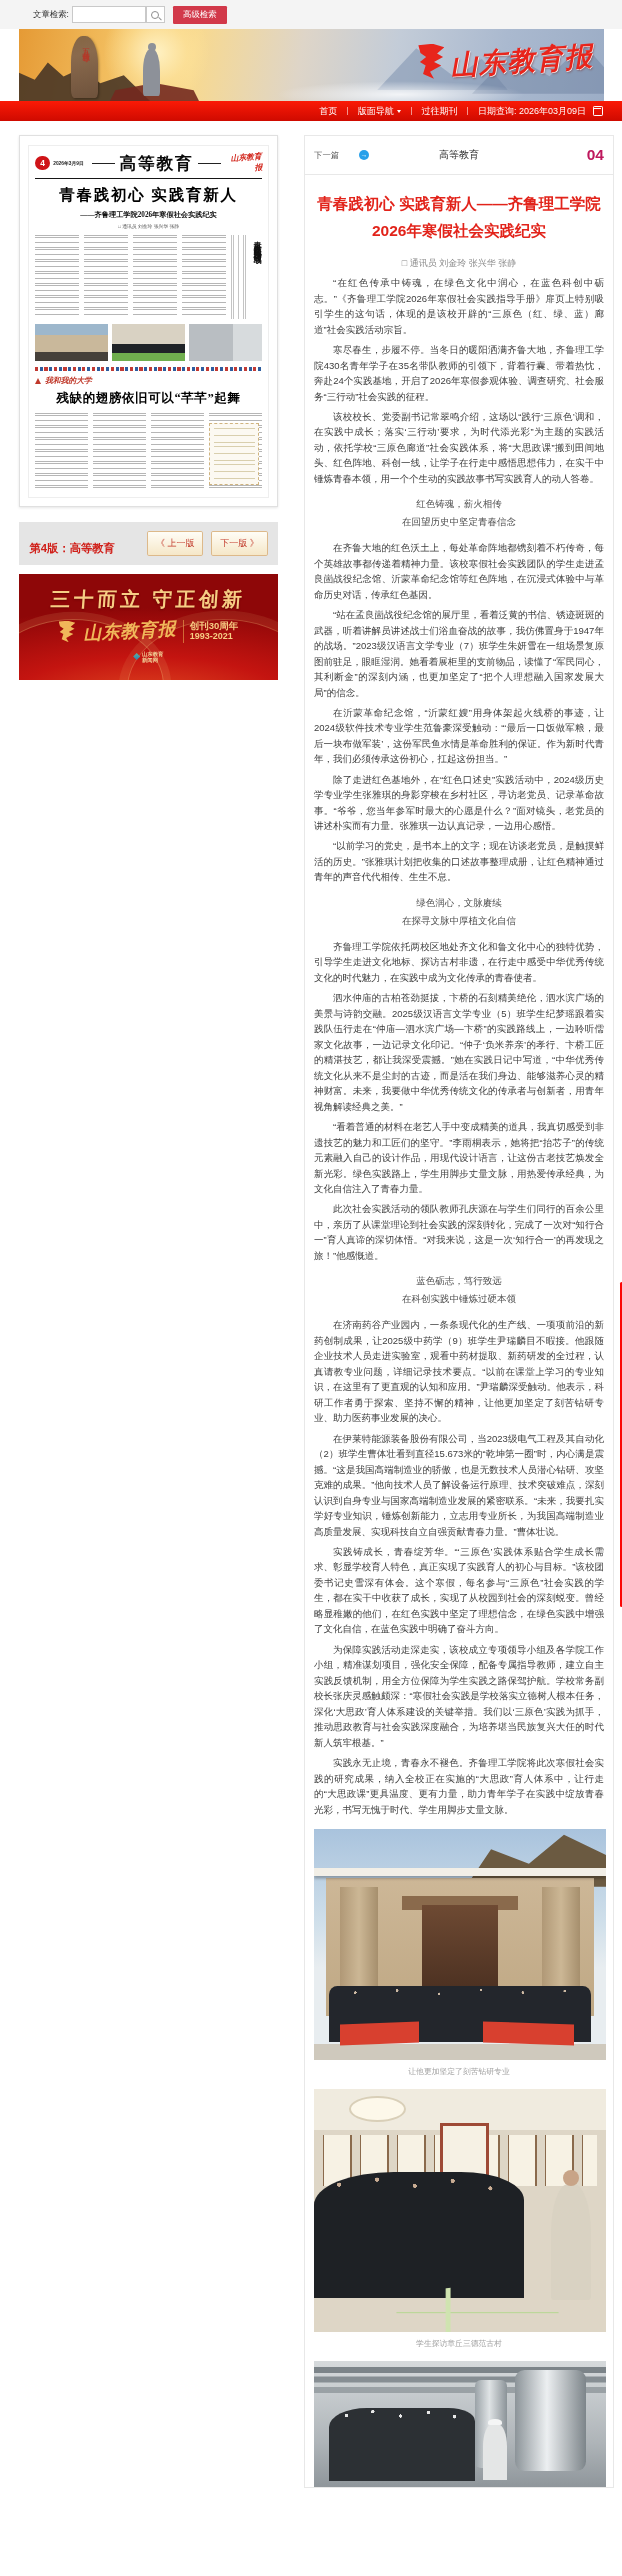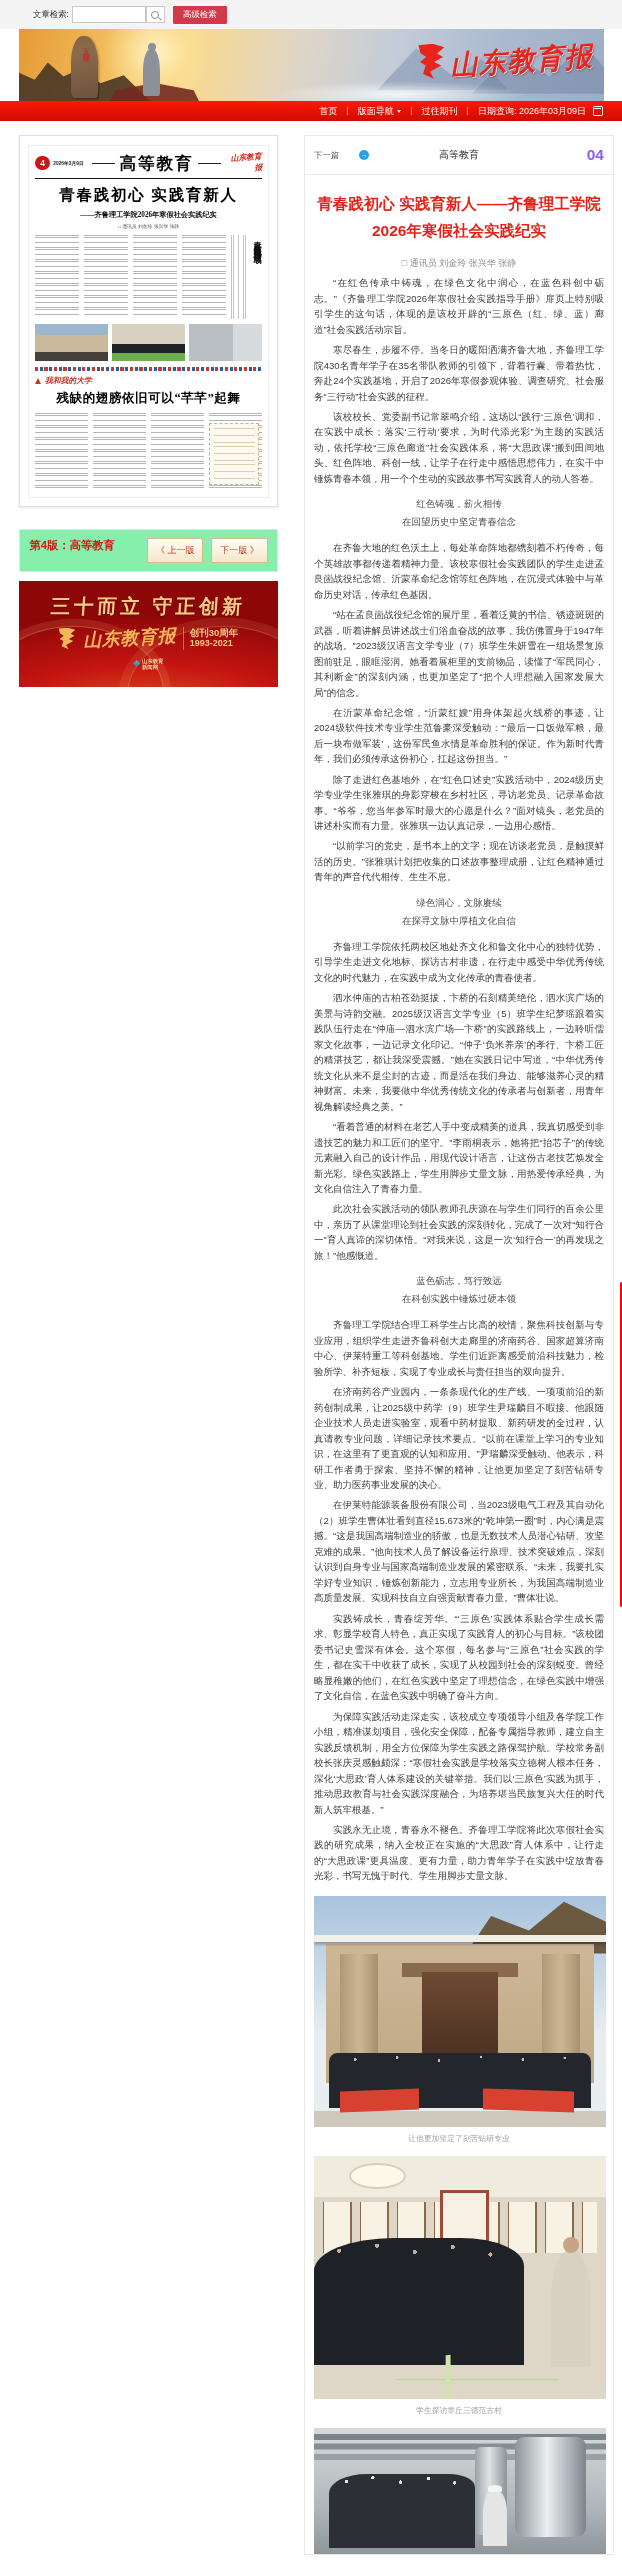--- a/index.html
+++ b/index.html
@@ -71,21 +71,21 @@
   .p-flag{height:4.2px;background:repeating-linear-gradient(90deg,#c23a34 0 3px,#fff 3px 4.8px,#2e5d9e 4.8px 7.8px,#fff 7.8px 9.5px);margin:4.2px 0;}
   .p-lab-row{display:flex;align-items:center;gap:3.6px;margin:2.4px 0 1.2px;}
   .p-lab-ic{width:0;height:0;border-left:3.6px solid transparent;border-right:3.6px solid transparent;border-bottom:6px solid #c0392b;}
   .p-lab{color:#c0392b;font-family:"Liberation Serif",serif;font-weight:bold;font-style:italic;font-size:7.8px;}
   .p-h2{font-family:"Liberation Serif",serif;font-weight:bold;font-size:12.5px;letter-spacing:0.6px;text-align:center;margin:4.2px 0 5.4px;color:#000;}
   .p-cols2{display:flex;gap:5.4px;height:79px;}
   .p-stamp{position:absolute;right:8.4px;bottom:12px;width:50px;height:62px;border:0.6px dashed #cfb37f;background:#fcf9f2;box-sizing:border-box;padding:4.8px 3.6px;}
   .p-stamp div{height:100%;background:repeating-linear-gradient(180deg,#d9cfae 0 0.6px,transparent 0.6px 3.6px);}
 
   
-  .pg-card{margin-top:22px;background:#86efac;border:0.6px solid #e5e5e5;display:flex;align-items:flex-start;justify-content:space-between;padding:8.4px 9.5px;box-sizing:border-box;}
+  .pg-card{margin-top:15px;background:#e5e5e5;border:0.6px solid #e5e5e5;display:flex;align-items:flex-end;justify-content:space-between;padding:8.4px 9.5px;box-sizing:border-box;}
   .pg-label{color:#d01f19;font-size:11.3px;font-weight:bold;}
   .pg-btn{background:linear-gradient(#fffdf6,#f5e7c8);border:0.6px solid #ddb98a;color:#c23a2b;font-size:9px;padding:4.8px 7.8px;border-radius:1.8px;margin-left:5.4px;cursor:pointer;}
 
   
   .ad{margin-top:9px;height:106px;position:relative;overflow:hidden;text-align:center;cursor:pointer;
     background:radial-gradient(130% 100% at 50% 120%,#e24a21 0%,#c41410 42%,#8e0708 88%);}
   .ad::before{content:"";position:absolute;left:-36px;bottom:-72px;width:179px;height:131px;border:0.6px solid rgba(247,205,132,.35);border-radius:50%;box-shadow:0 0 0 7.2px rgba(247,205,132,.12);}
   .ad::after{content:"";position:absolute;right:-42px;bottom:-78px;width:191px;height:137px;border:0.6px solid rgba(247,205,132,.3);border-radius:50%;box-shadow:0 0 0 8.4px rgba(247,205,132,.1);}
   .ad-slogan{font-family:"Liberation Serif",serif;font-weight:bold;font-size:19.7px;letter-spacing:3.6px;color:#f7cd84;padding-top:12px;transform:skewX(-4deg);text-shadow:0 1.2px 1.8px rgba(60,0,0,.45);}
   .ad-row{display:flex;align-items:center;justify-content:center;gap:7.2px;margin-top:6px;position:relative;z-index:1;}
@@ -97,21 +97,21 @@
   .ad-site{margin-top:7.2px;display:flex;align-items:center;justify-content:center;gap:3px;position:relative;z-index:1;}
   .ad-diamond{width:5.4px;height:5.4px;background:linear-gradient(135deg,#58b7a0,#2e7fb5);transform:rotate(45deg);}
   .ad-site div{font-size:5.4px;color:#f0cf96;line-height:6px;text-align:left;font-weight:bold;}
 
   
   .panel{background:#fff;border:0.6px solid #e8e8e8;}
   .panel-head{display:flex;align-items:center;height:39px;padding:0 9px;border-bottom:0.6px solid #e8e8e8;box-sizing:border-box;}
   .ph-left{display:flex;align-items:center;gap:20px;font-size:8.4px;color:#555;width:72px;cursor:pointer;}
   .arrow-ic{width:10px;height:10px;border-radius:50%;background:#27a0ea;color:#fff;font-size:6.6px;line-height:10px;text-align:center;flex:none;}
   .ph-sec{flex:1;text-align:center;font-size:10px;color:#333;}
-  .ph-no{width:72px;text-align:right;font-size:15.5px;font-weight:bold;color:#8b5cf6;}
+  .ph-no{width:72px;text-align:right;font-size:15.5px;font-weight:bold;color:#be185d;}
   .a-title{color:#e2231a;font-size:15.5px;line-height:27.4px;text-align:center;padding:14.3px 9px 0;font-weight:400;}
   .a-byline{text-align:center;color:#8a8a8a;font-size:9px;margin:13px 0 3.6px;}
   .article-body{padding:0 9px;font-size:9.5px;line-height:15.5px;color:#3d3d3d;text-align:justify;}
   .article-body p{margin:4.8px 0;text-indent:2em;}
   .sec-head{text-align:center;color:#4f4f4f;margin:9px 0;line-height:18px;}
 
   figure{margin:12px 9px 0;padding:0;}
   .photo{width:292px;position:relative;overflow:hidden;background:#ccc;}
   .ph1{height:231px;}.ph2{height:243px;}.ph3{height:126px;}
   figcaption{text-align:center;color:#a3a3a3;font-size:7.8px;margin:6px 0 0;}
@@ -310,21 +310,20 @@
             <div>在探寻文脉中厚植文化自信</div>
           </div>
           <p>齐鲁理工学院依托两校区地处齐文化和鲁文化中心的独特优势，引导学生走进文化地标、探访古村非遗，在行走中感受中华优秀传统文化的时代魅力，在实践中成为文化传承的青春使者。</p>
           <p>泗水仲庙的古柏苍劲挺拔，卞桥的石刻精美绝伦，泗水滨广场的美景与诗韵交融。2025级汉语言文学专业（5）班学生纪梦瑶跟着实践队伍行走在“仲庙—泗水滨广场—卞桥”的实践路线上，一边聆听儒家文化故事，一边记录文化印记。“仲子‘负米养亲’的孝行、卞桥工匠的精湛技艺，都让我深受震撼。”她在实践日记中写道，“中华优秀传统文化从来不是尘封的古迹，而是活在我们身边、能够滋养心灵的精神财富。未来，我要做中华优秀传统文化的传承者与创新者，用青年视角解读经典之美。”</p>
           <p>“看着普通的材料在老艺人手中变成精美的道具，我真切感受到非遗技艺的魅力和工匠们的坚守。”李雨桐表示，她将把“抬芯子”的传统元素融入自己的设计作品，用现代设计语言，让这份古老技艺焕发全新光彩。绿色实践路上，学生用脚步丈量文脉，用热爱传承经典，为文化自信注入了青春力量。</p>
           <p>此次社会实践活动的领队教师孔庆源在与学生们同行的百余公里中，亲历了从课堂理论到社会实践的深刻转化，完成了一次对“知行合一”育人真谛的深切体悟。“对我来说，这是一次‘知行合一’的再发现之旅！”他感慨道。</p>
           <div class="sec-head">
             <div>蓝色砺志，笃行致远</div>
             <div>在科创实践中锤炼过硬本领</div>
           </div>
-          <p>齐鲁理工学院结合理工科学生占比高的校情，聚焦科技创新与专业应用，组织学生走进齐鲁科创大走廊里的济南药谷、国家超算济南中心、伊莱特重工等科创基地。学生们近距离感受前沿科技魅力，检验所学、补齐短板，实现了专业成长与责任担当的双向提升。</p>
           <p>在济南药谷产业园内，一条条现代化的生产线、一项项前沿的新药创制成果，让2025级中药学（9）班学生尹瑞麟目不暇接。他跟随企业技术人员走进实验室，观看中药材提取、新药研发的全过程，认真请教专业问题，详细记录技术要点。“以前在课堂上学习的专业知识，在这里有了更直观的认知和应用。”尹瑞麟深受触动。他表示，科研工作者勇于探索、坚持不懈的精神，让他更加坚定了刻苦钻研专业、助力医药事业发展的决心。</p>
           <p>在伊莱特能源装备股份有限公司，当2023级电气工程及其自动化（2）班学生曹体壮看到直径15.673米的“乾坤第一圈”时，内心满是震撼。“这是我国高端制造业的骄傲，也是无数技术人员潜心钻研、攻坚克难的成果。”他向技术人员了解设备运行原理、技术突破难点，深刻认识到自身专业与国家高端制造业发展的紧密联系。“未来，我要扎实学好专业知识，锤炼创新能力，立志用专业所长，为我国高端制造业高质量发展、实现科技自立自强贡献青春力量。”曹体壮说。</p>
           <p>实践铸成长，青春绽芳华。“‘三原色’实践体系贴合学生成长需求、彰显学校育人特色，真正实现了实践育人的初心与目标。”该校团委书记史雪深有体会。这个寒假，每名参与“三原色”社会实践的学生，都在实干中收获了成长，实现了从校园到社会的深刻蜕变。曾经略显稚嫩的他们，在红色实践中坚定了理想信念，在绿色实践中增强了文化自信，在蓝色实践中明确了奋斗方向。</p>
           <p>为保障实践活动走深走实，该校成立专项领导小组及各学院工作小组，精准谋划项目，强化安全保障，配备专属指导教师，建立自主实践反馈机制，用全方位保障为学生实践之路保驾护航。学校常务副校长张庆灵感触颇深：“寒假社会实践是学校落实立德树人根本任务，深化‘大思政’育人体系建设的关键举措。我们以‘三原色’实践为抓手，推动思政教育与社会实践深度融合，为培养堪当民族复兴大任的时代新人筑牢根基。”</p>
           <p>实践永无止境，青春永不褪色。齐鲁理工学院将此次寒假社会实践的研究成果，纳入全校正在实施的“大思政”育人体系中，让行走的“大思政课”更具温度、更有力量，助力青年学子在实践中绽放青春光彩，书写无愧于时代、学生用脚步丈量文脉。</p>
         </div>
 
       <figure>
         <div class="photo ph1">
           <div class="abs s1-sky"></div>

